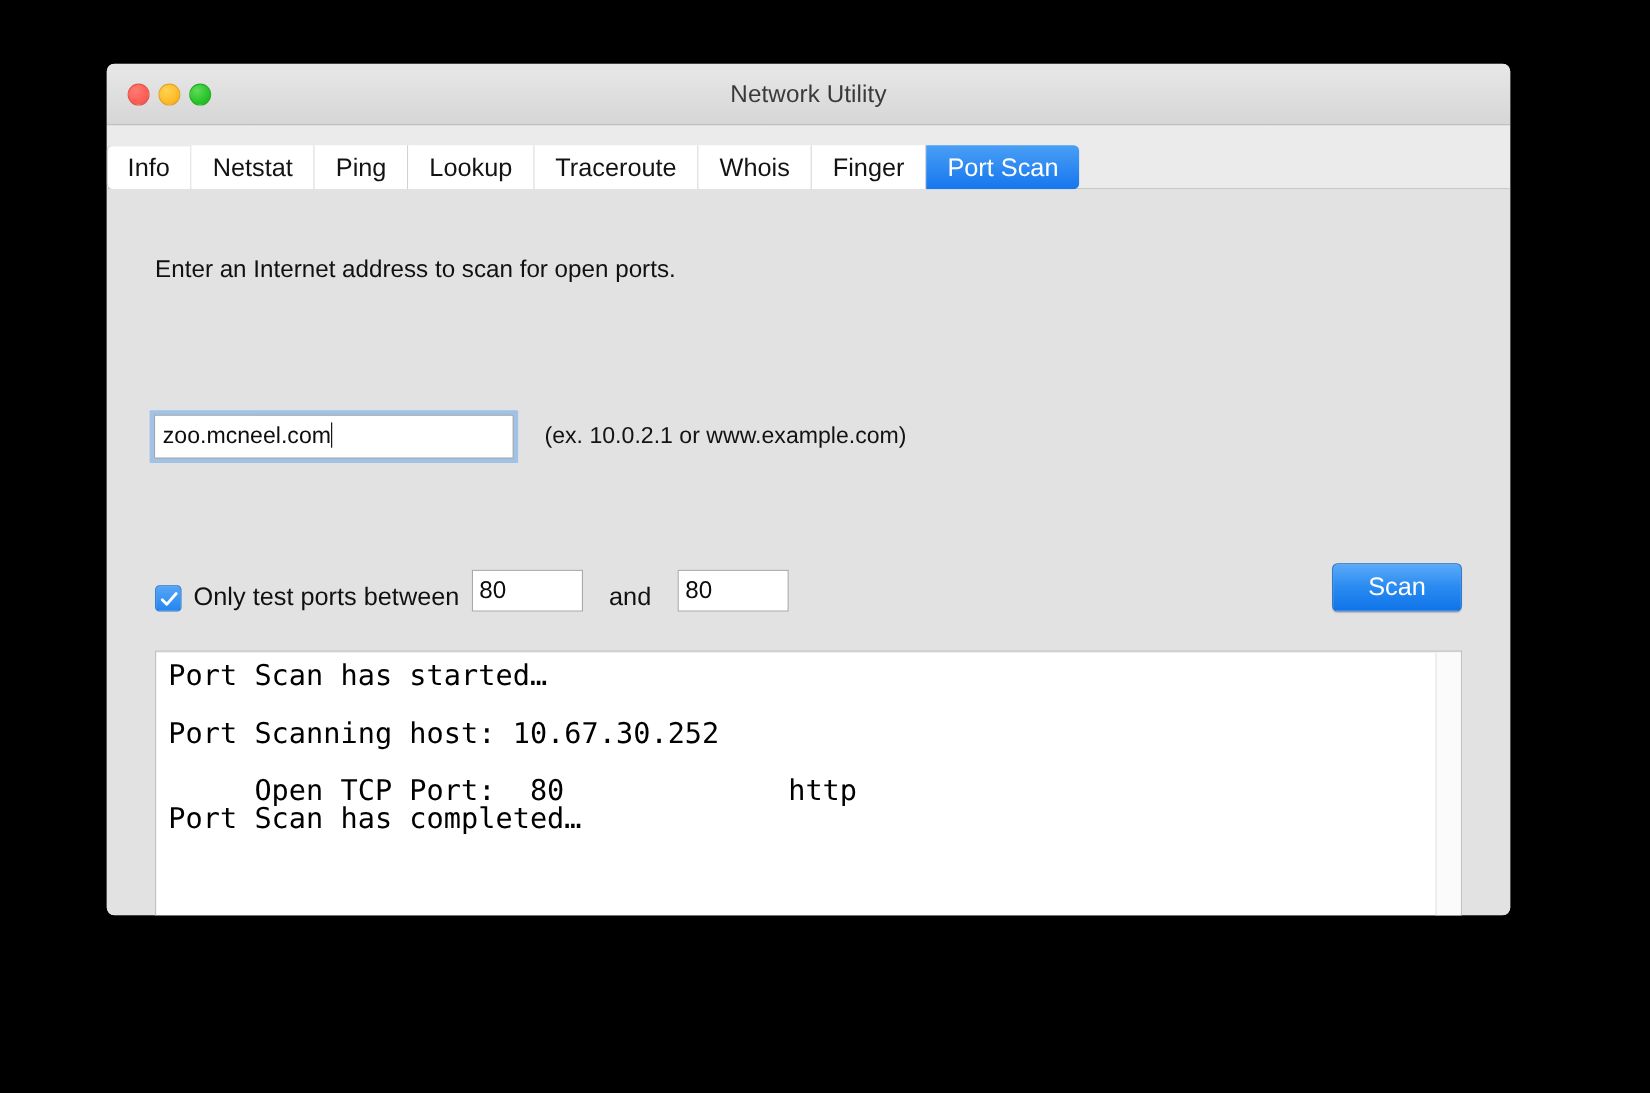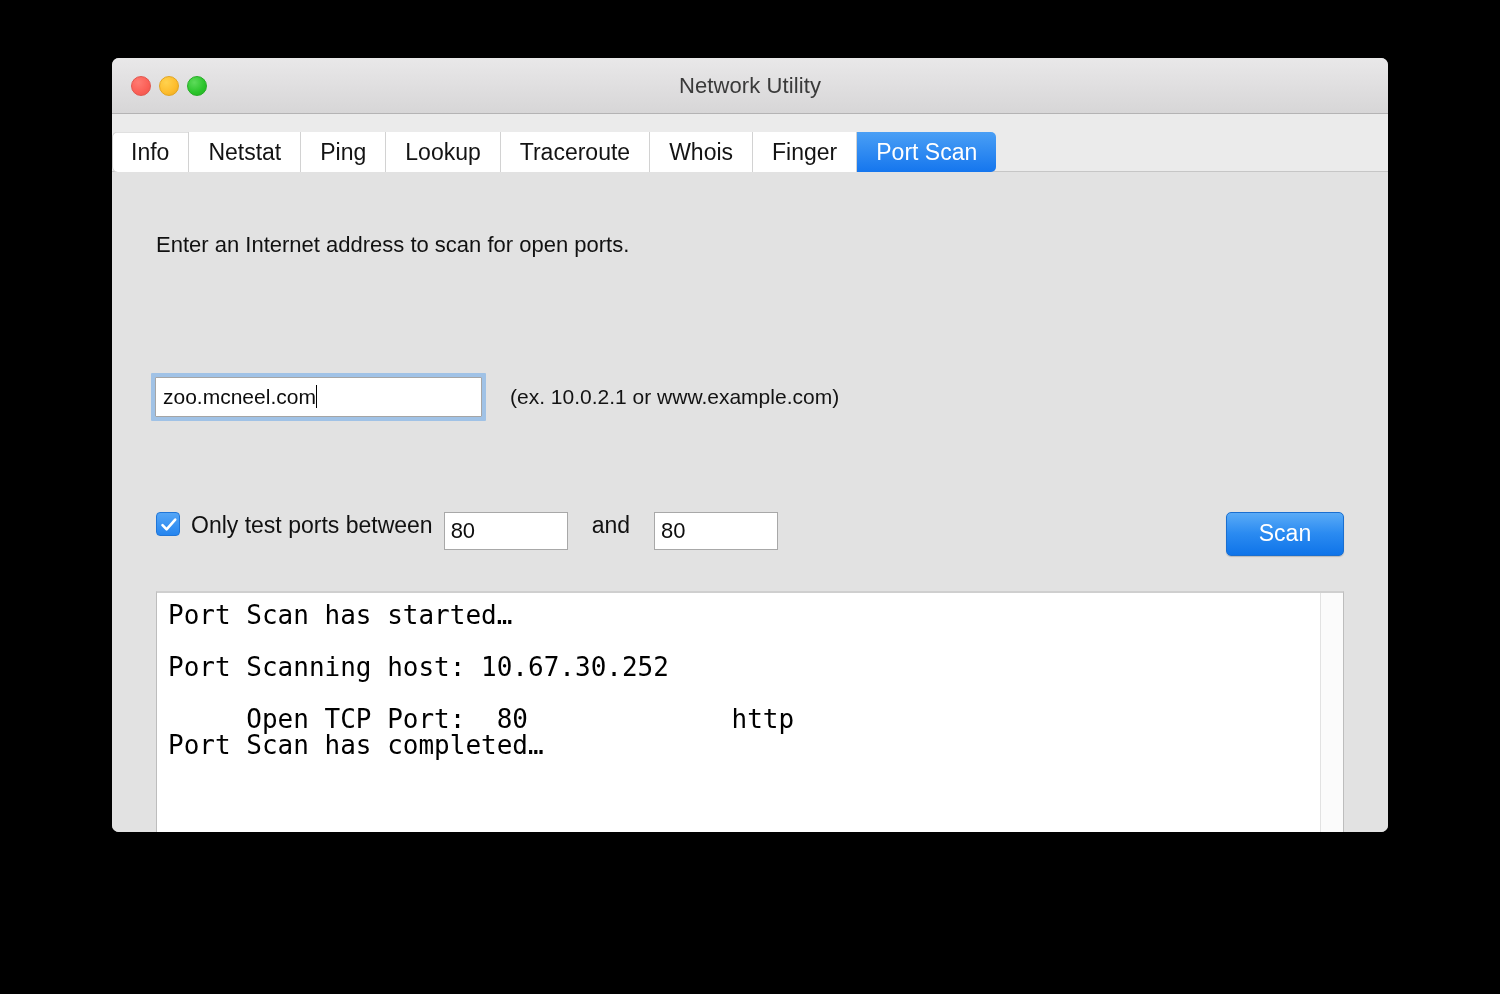--- a/index.html
+++ b/index.html
@@ -11,21 +11,21 @@
     overflow: hidden;
   }
   body {
     font-family: "Liberation Sans", sans-serif;
     -webkit-font-smoothing: antialiased;
   }
 
   
   .window {
     position: absolute;
-    left: 112px;
+    left: 97px;
     top: 58px;
     width: 1276px;
     height: 774px;
     border-radius: 7px;
     background: #e2e2e2;
     box-shadow: 0 16px 44px rgba(0,0,0,0.85);
     overflow: hidden;
     display: flex;
     flex-direction: column;
   }
@@ -172,41 +172,41 @@
     white-space: nowrap;
   }
 
   
   .port-row {
     position: absolute;
     left: 44px;
     right: 44px;
     top: 340px;
     display: flex;
-    align-items: flex-start;
+    align-items: flex-end;
   }
   .checkbox {
     width: 24px;
     height: 24px;
     border-radius: 4px;
     background: linear-gradient(to bottom, #55a6f6 0%, #2585ef 100%);
     border: 1px solid #2076d8;
     box-sizing: border-box;
     position: relative;
     flex: 0 0 24px;
   }
   .checkbox svg { position: absolute; left: 3px; top: 3px; }
   .cb-label {
     font-size: 23px;
     color: #111111;
     margin-left: 11px;
     white-space: nowrap;
   }
   .port-input {
-    width: 124px;
+    width: 101px;
     height: 38px;
     box-sizing: border-box;
     border: 1px solid #a8a8a8;
     background: #ffffff;
     font-size: 22px;
     font-family: "Liberation Sans", sans-serif;
     color: #0d0d0d;
     padding: 0 6px;
     line-height: 36px;
     margin-left: 11px;

